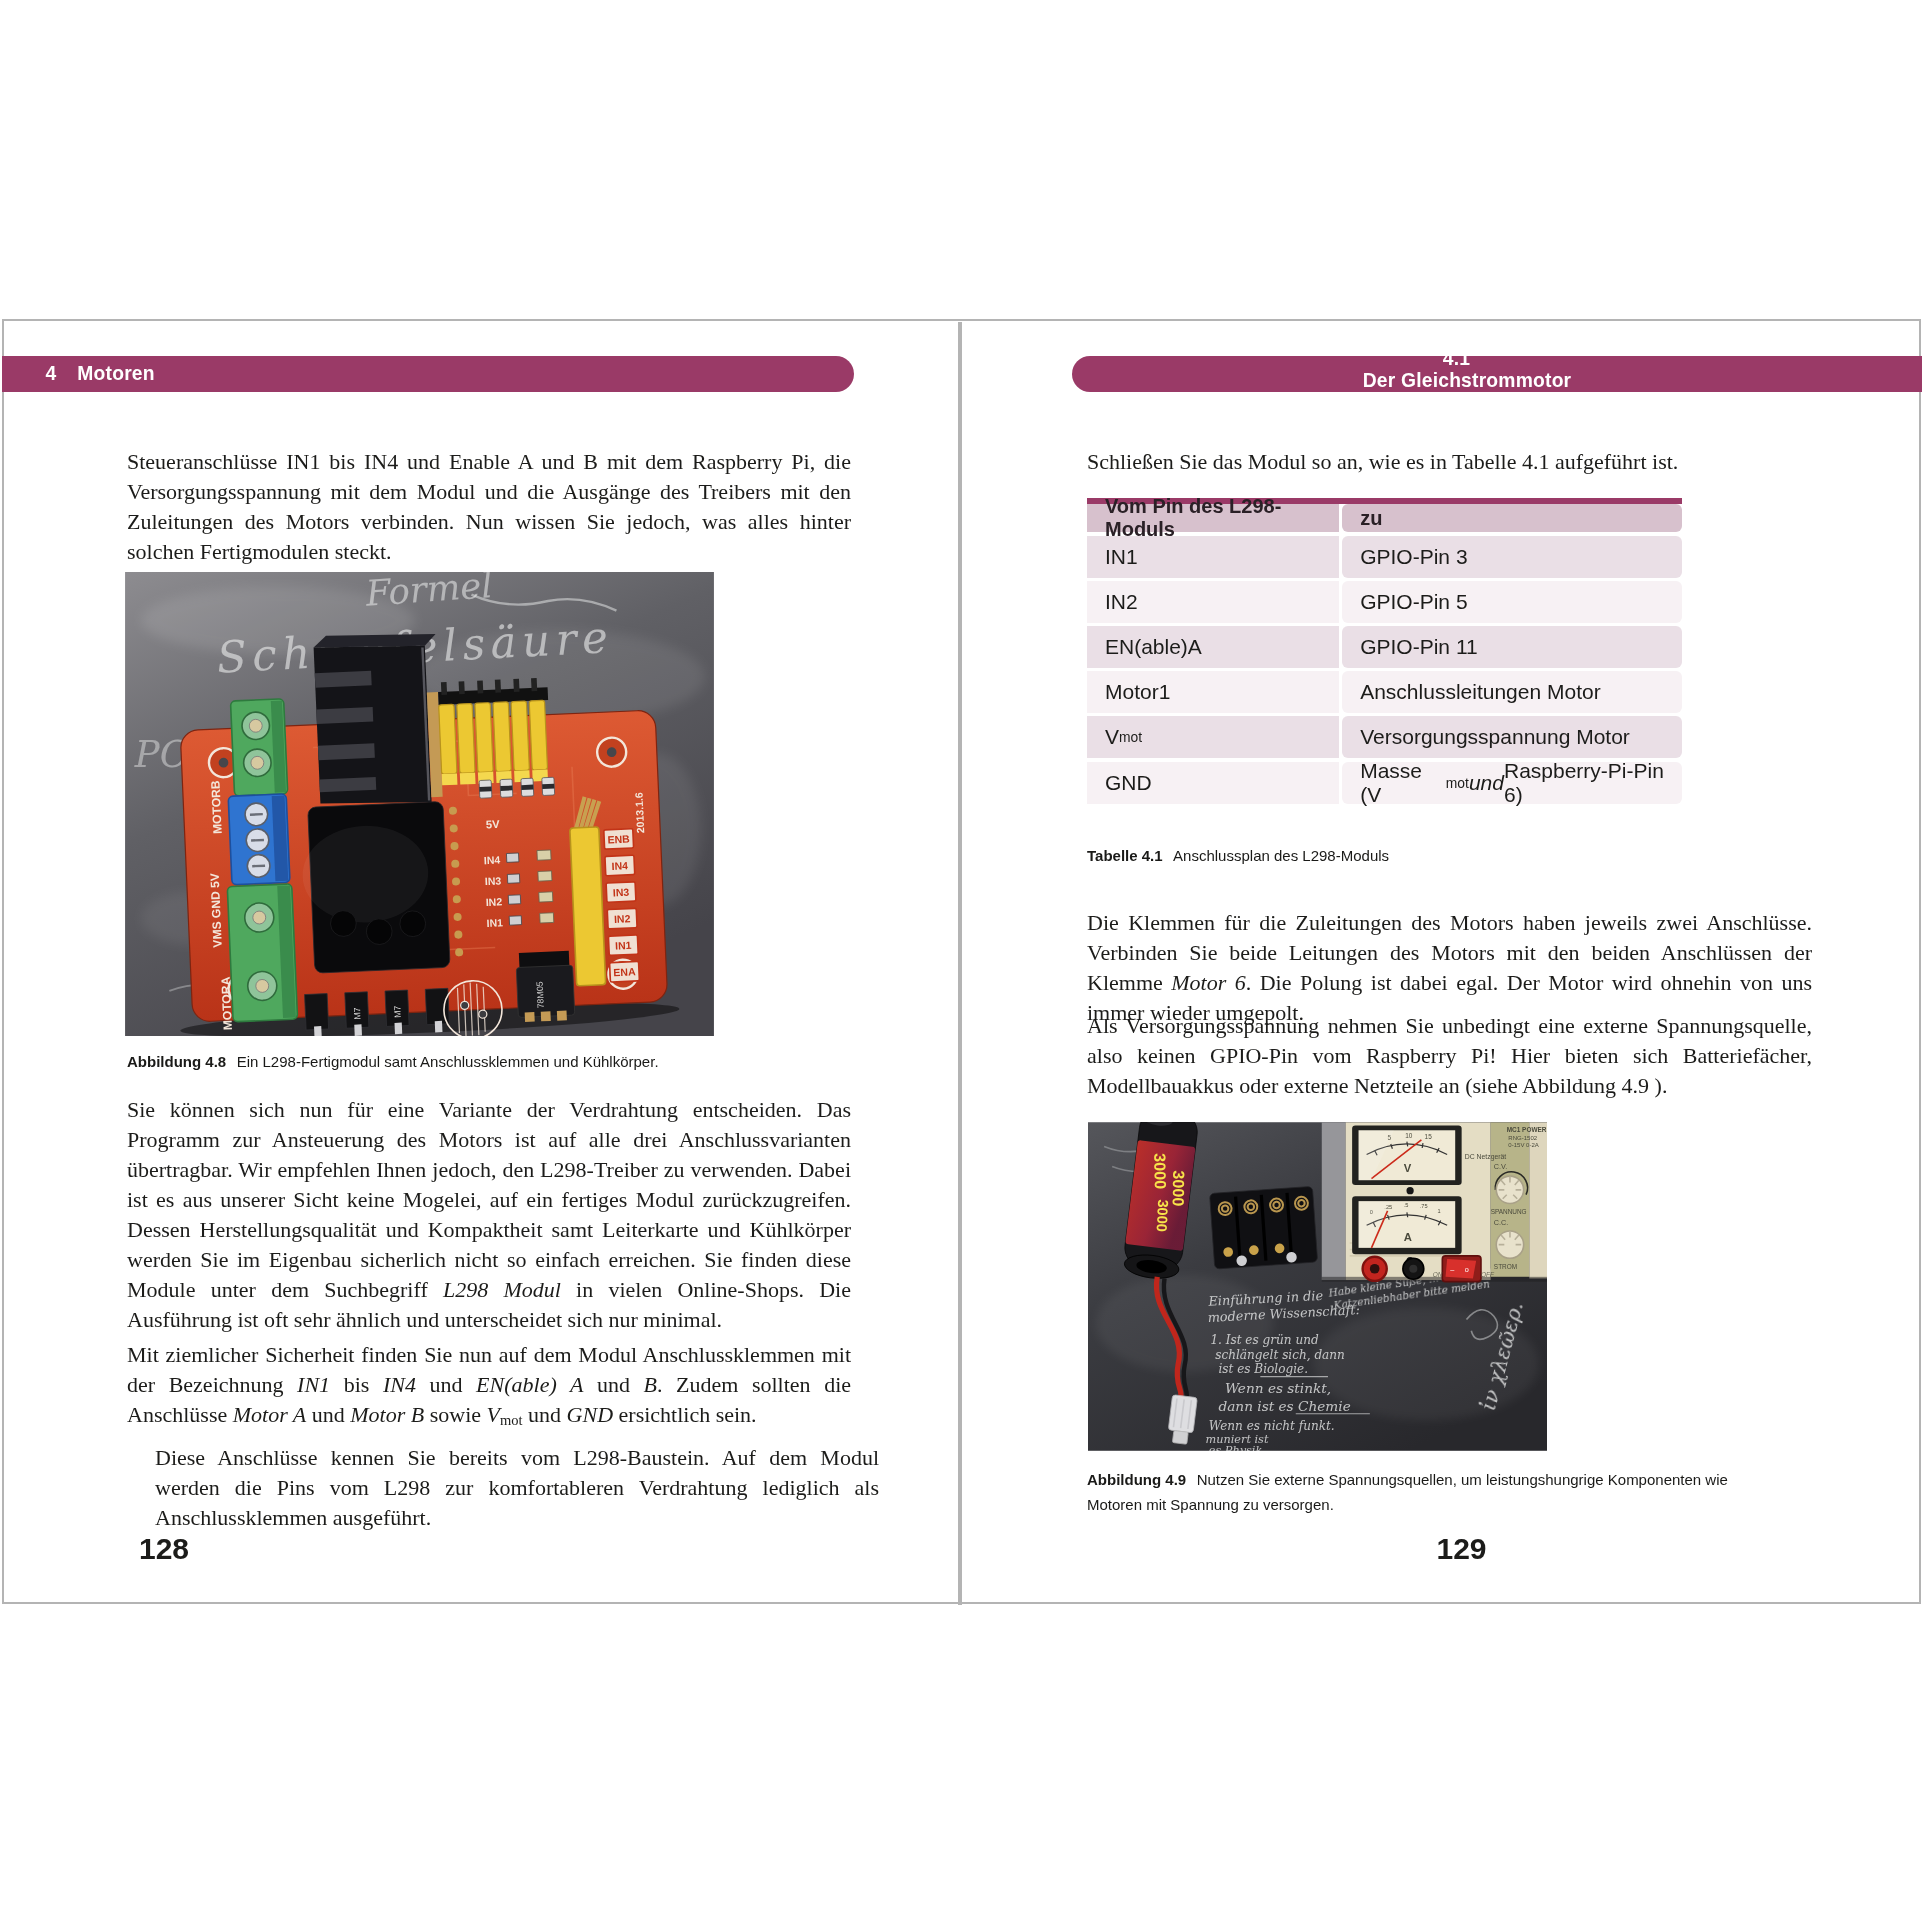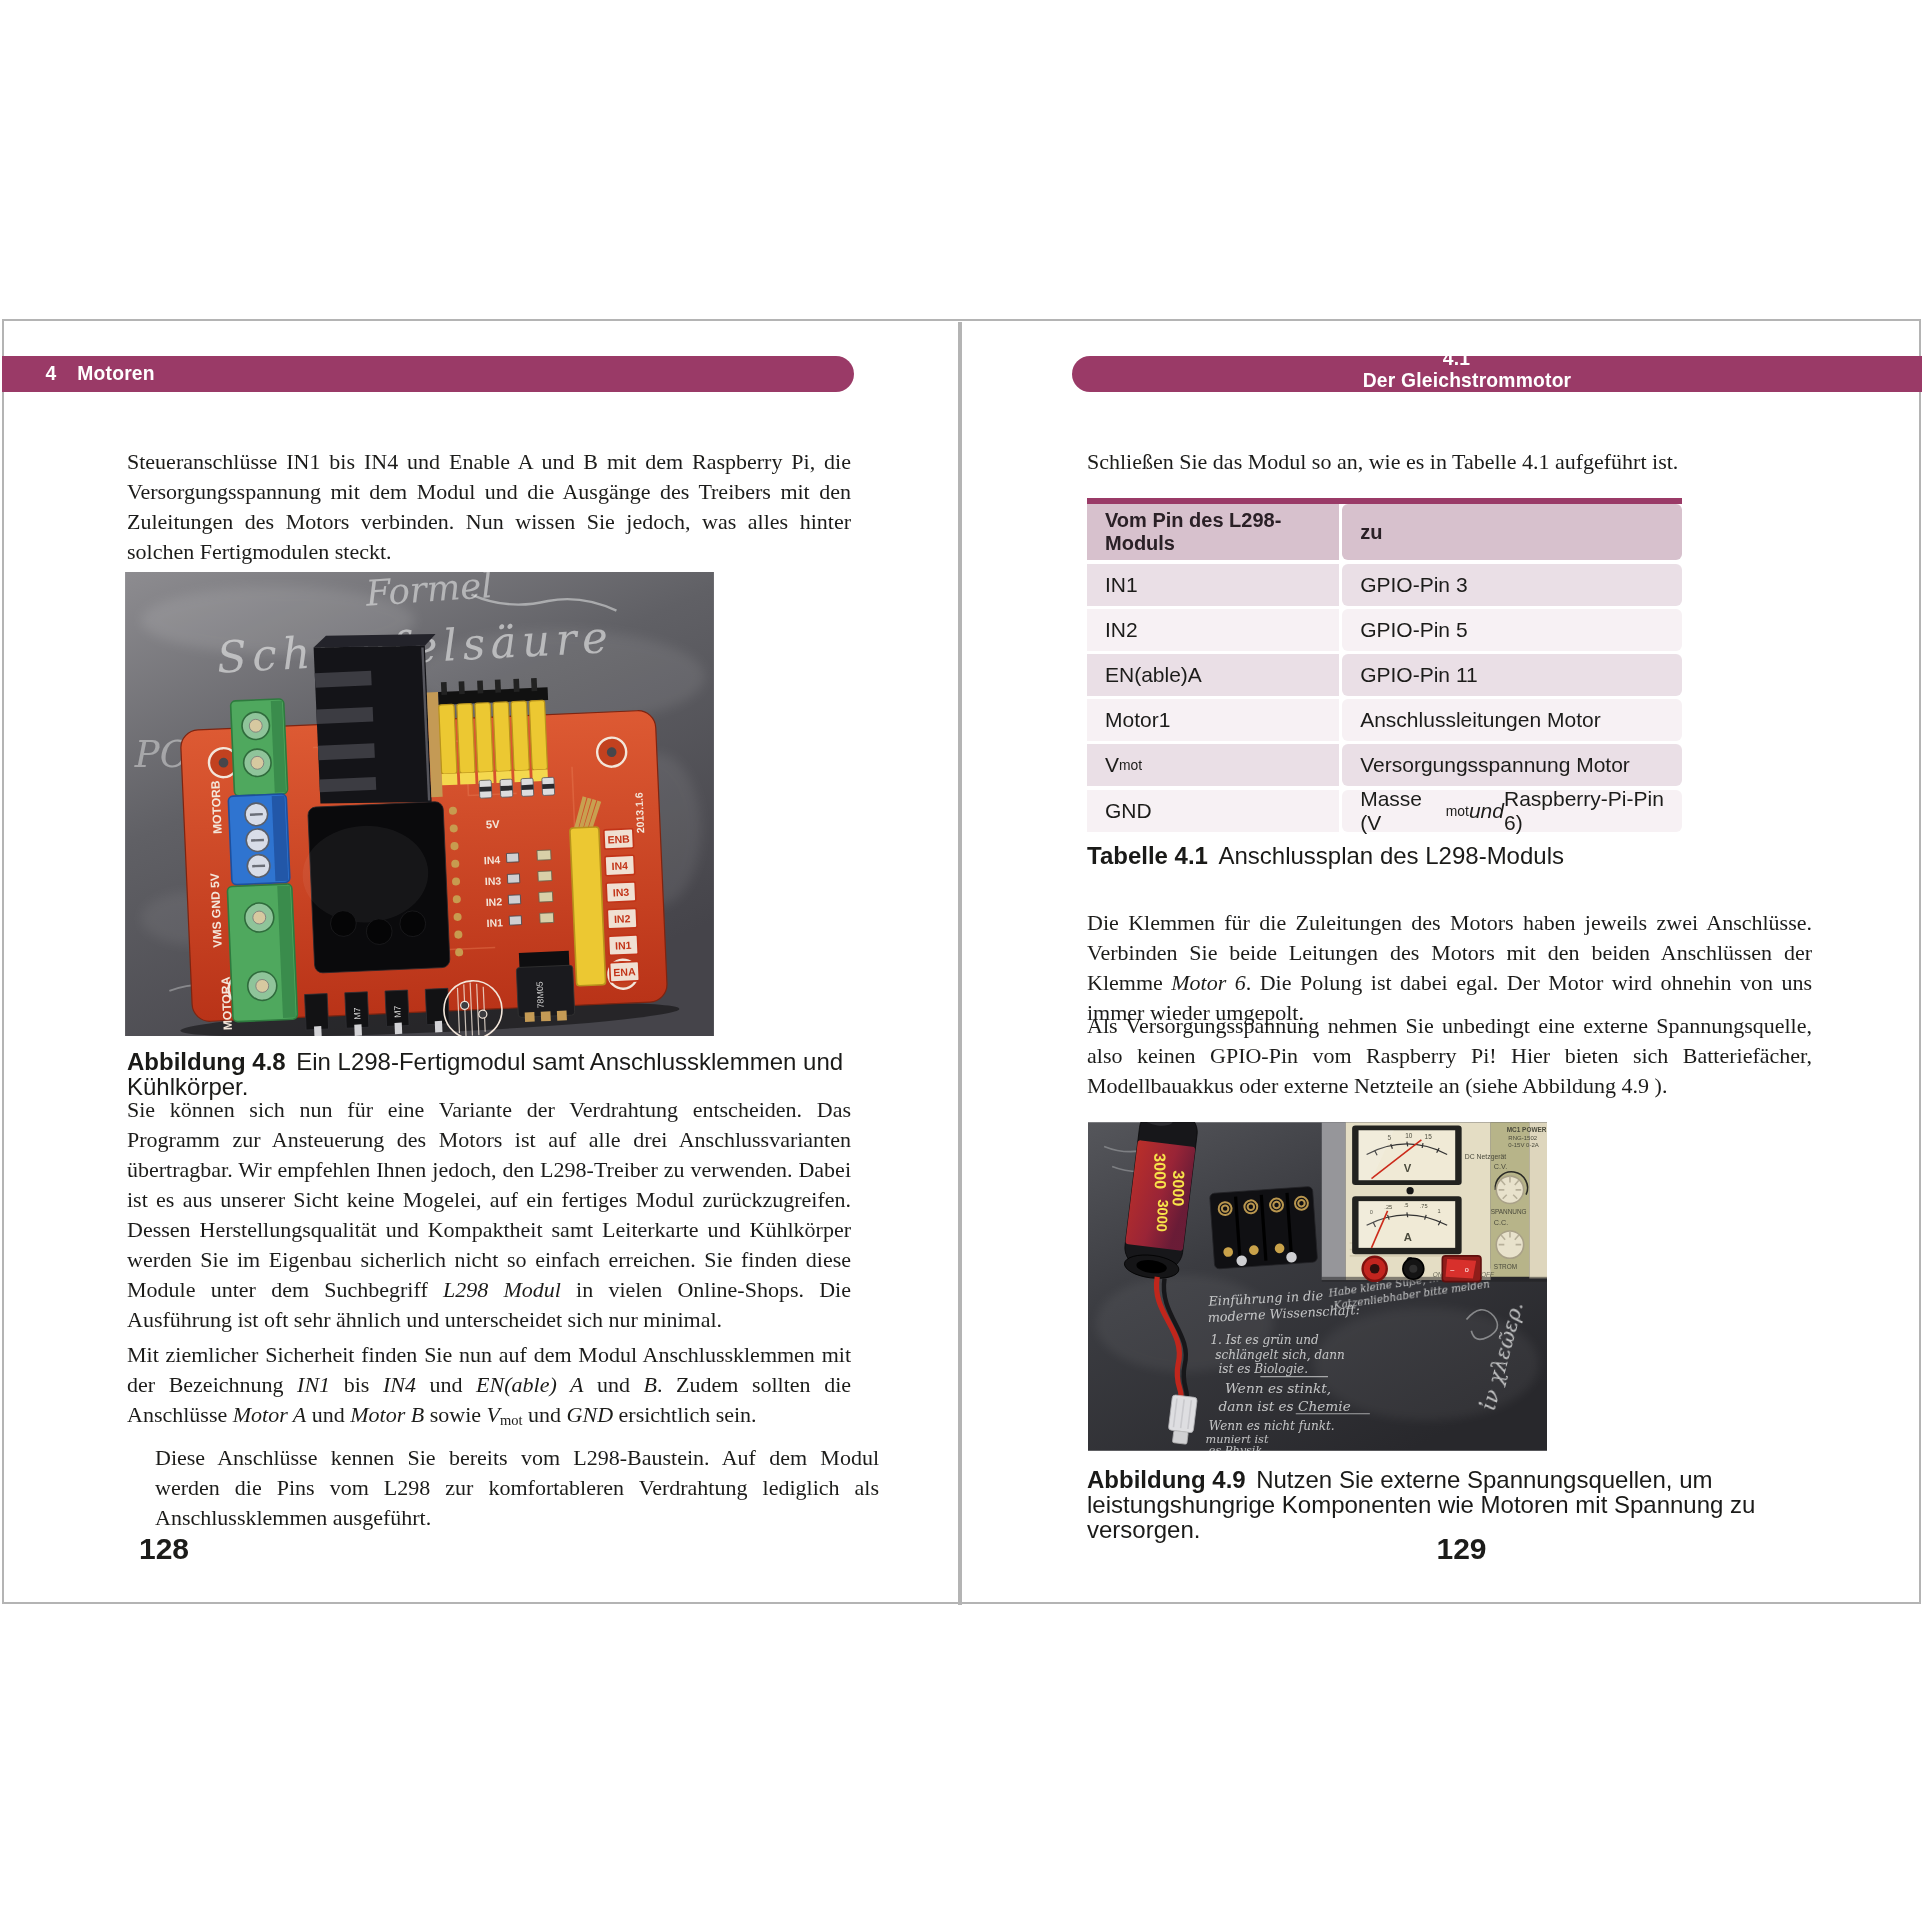--- a/index.html
+++ b/index.html
@@ -16,36 +16,36 @@
   .bar-left{left:2.4px;width:852px;border-radius:0 18.5px 18.5px 0;padding-left:43px;box-sizing:border-box;}
   .bar-right{left:1072px;width:850px;border-radius:18.5px 0 0 18.5px;justify-content:flex-end;
              padding-right:60px;box-sizing:border-box;flex-direction:column;}
   .bar .num{margin-right:21px;}
 
   
   .para{position:absolute;font-size:22px;line-height:30px;text-align:justify;
         hyphens:auto;-webkit-hyphens:auto;}
   .col-l{left:127px;width:724px;}
   .col-r{left:1087px;width:725px;}
-  .caption{position:absolute;font-family:"Liberation Sans",sans-serif;font-size:24px;
+  .caption{position:absolute;font-family:"Liberation Sans",sans-serif;font-size:15px;
            line-height:25px;color:#1a1a18;}
   .cap-label{font-weight:bold;margin-right:10.5px;}
   .pagenum{position:absolute;font-family:"Liberation Sans",sans-serif;font-size:30px;
            font-weight:bold;margin-left:12px;}
   .it{font-style:italic;}
   .sb{font-size:.66em;vertical-align:-0.22em;font-style:normal;}
 
   
   .tbl{position:absolute;left:1087px;top:498px;width:595px;font-family:"Liberation Sans",sans-serif;}
   .tbl-strip{height:6.4px;background:#9a3a67;}
   .trow{display:flex;margin-bottom:3.2px;}
   .trow .c0{width:252px;box-sizing:border-box;padding-left:18px;display:flex;align-items:center;}
   .trow .cgap{width:3.2px;background:#fff;}
   .trow .c1{flex:1;box-sizing:border-box;padding-left:18px;display:flex;align-items:center;border-radius:6px;}
-  .thead{height:56px;font-weight:bold;font-size:20px;color:#2a2026;}
+  .thead{height:28px;font-weight:bold;font-size:20px;color:#2a2026;}
   .thead .c0,.thead .c1{background:#d7c1cd;}
   .tdata{height:42px;font-size:21px;color:#1c1c1a;}
   .r-odd .c0,.r-odd .c1{background:#eadfe6;}
   .r-even .c0,.r-even .c1{background:#f7f1f4;}
 
   
   .fig{position:absolute;overflow:hidden;}
   .fig svg{display:block;}
   .chalk{font-family:"DejaVu Serif",serif;font-style:italic;fill:#eceded;}
   .silk{font-family:"Liberation Sans",sans-serif;fill:#f3e6da;font-weight:bold;}

